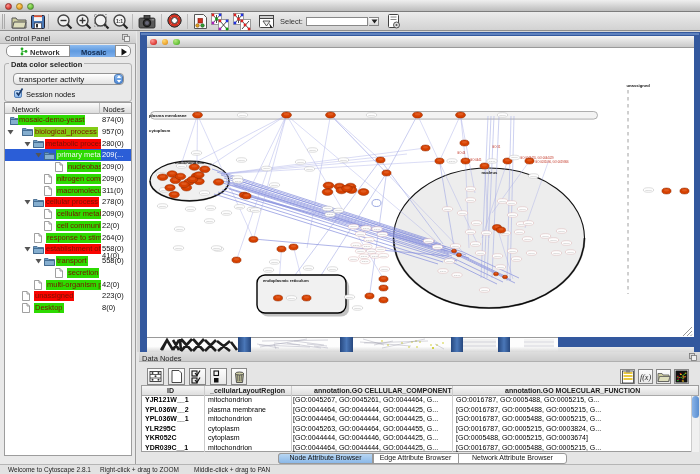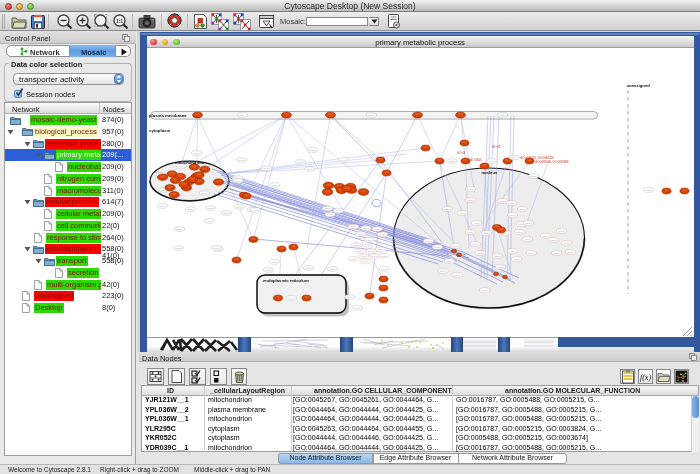--- a/index.html
+++ b/index.html
@@ -4,21 +4,20 @@
 body { font-family:"Liberation Sans", sans-serif; }
 #app { position:relative; width:700px; height:474px; background:#e8e8e8; overflow:hidden; }
 .tl { position:absolute; top:2.5px; width:7px; height:7px; border-radius:50%; }
 </style></head><body>
 <div id="app">
 
 <div style="position:absolute;left:0;top:0;width:700px;height:12px;background:linear-gradient(#efefef,#bcbcbc);border-bottom:1px solid #7d7d7d"></div>
 <div class="tl" style="left:5px;background:radial-gradient(circle at 35% 30%,#ff9a95,#e0423c 60%,#a02520);border:0.5px solid #93312d"></div>
 <div class="tl" style="left:16px;background:radial-gradient(circle at 35% 30%,#ffd96e,#eda633 60%,#b67712);border:0.5px solid #9f7c23"></div>
 <div class="tl" style="left:27px;background:radial-gradient(circle at 35% 30%,#b4e97c,#6cc540 60%,#3d8b1d);border:0.5px solid #57833a"></div>
-<div style="position:absolute;left:0;top:1px;width:700px;height:10px;text-align:center;font-size:8.5px;color:#222;line-height:10px">Cytoscape Desktop (New Session)</div>
 
 <div style="position:absolute;left:0;top:12px;width:700px;height:19px;background:linear-gradient(#ececec,#d2d2d2);border-bottom:1px solid #8e8e8e"></div>
 <div style="position:absolute;left:2px;top:14px;width:1px;height:15px;background:#aaa"></div>
     <div style="position:absolute;left:4px;top:14px;width:1px;height:15px;background:#aaa"></div>
 <svg style="position:absolute;left:10px;top:13px" width="18" height="18" viewBox="0 0 18 18">
       <path d="M2 5 L6 5 L7.5 7 L16 7 L16 15 L2 15 Z" fill="#cdcda0" stroke="#555" stroke-width="1"></path>
       <path d="M4 9 L16 9 L14.5 15 L2.5 15 Z" fill="#dedebc" stroke="#555" stroke-width="1"></path>
     </svg>
 <svg style="position:absolute;left:29px;top:13px" width="18" height="18" viewBox="0 0 18 18">
       <rect x="2.5" y="2.5" width="13" height="13" rx="1" fill="#4a7ab8" stroke="#223" stroke-width="1"></rect>
@@ -102,21 +101,21 @@
       <circle cx="9" cy="8" r="1.4" fill="#d22"></circle>
       <circle cx="16" cy="16" r="1.4" fill="#d22"></circle>
       <circle cx="12" cy="12" r="1.4" fill="#d22"></circle>
     </svg>
 <svg style="position:absolute;left:258px;top:13px" width="18" height="18" viewBox="0 0 18 18">
       <rect x="1.5" y="2.5" width="14" height="12" rx="1" fill="#fff" stroke="#444" stroke-width="1"></rect>
       <rect x="1.5" y="2.5" width="14" height="3" fill="#ccc" stroke="#444" stroke-width="1"></rect>
       <path d="M5 8 L12 8 L8.5 13 Z" fill="#eee" stroke="#333" stroke-width="0.8"></path>
       <path d="M11 10 L14.5 14.5 L12.5 14.8 Z" fill="#111"></path>
     </svg>
-<div style="position:absolute;left:280px;top:16.5px;font-size:7.5px;color:#333">Mosaic:</div>
+<div style="position:absolute;left:280px;top:16.5px;font-size:7.5px;color:#333">Select:</div>
 <div style="position:absolute;left:306px;top:16.5px;width:62px;height:9px;background:#fff;border:1px solid #888"></div>
 <div style="position:absolute;left:369px;top:16.5px;width:10px;height:9px;background:linear-gradient(#fdfdfd,#d8d8d8);border:1px solid #888;border-left:none"></div>
 <svg style="position:absolute;left:371px;top:19px" width="7" height="5" viewBox="0 0 7 5">
       <path d="M0.5 0.5 L6.5 0.5 L3.5 4.5 Z" fill="#222"></path>
     </svg>
 <svg style="position:absolute;left:386px;top:13px" width="16" height="17" viewBox="0 0 16 17">
       <rect x="2.5" y="1.5" width="10" height="13" rx="1" fill="#fff" stroke="#444" stroke-width="1"></rect>
       <line x1="4.5" y1="4" x2="10.5" y2="4" stroke="#888"></line>
       <line x1="4.5" y1="6.5" x2="10.5" y2="6.5" stroke="#888"></line>
       <circle cx="10.5" cy="12" r="3" fill="#ddd" stroke="#333" stroke-width="0.8"></circle>
@@ -162,30 +161,30 @@
 
 <div style="position:absolute;left:4px;top:102px;width:128px;height:354px;background:#fff;border:1px solid #9d9d9d"></div>
 <div style="position:absolute;left:5px;top:103px;width:126px;height:11px;background:linear-gradient(#fbfbfb,#dcdcdc);border-bottom:1px solid #b0b0b0"></div>
 <div style="position:absolute;left:99px;top:103px;width:1px;height:11px;background:#c0c0c0"></div>
 <div style="position:absolute;left:12px;top:104.5px;font-size:7.5px;color:#222">Network</div>
 <div style="position:absolute;left:103px;top:104.5px;font-size:7.5px;color:#222">Nodes</div>
 <svg style="position:absolute;left:10px;top:115.5px" width="11" height="9" viewBox="0 0 11 9">
       <path d="M0.5 1.5 L4 1.5 L5 2.5 L10.5 2.5 L10.5 8.5 L0.5 8.5 Z" fill="#6d9cc3" stroke="#3a6186" stroke-width="0.8"></path>
       <path d="M0.5 3.5 L10.5 3.5 L10.5 8.5 L0.5 8.5 Z" fill="#85aecf" stroke="#3a6186" stroke-width="0.8"></path>
     </svg>
-    <div style="position:absolute;left:30px;top:115.0px;height:10px;line-height:10px;background:#2dda01;color:#7a1200;font-size:7.5px;padding:0 1px;white-space:nowrap;max-width:79px;overflow:hidden">mosaic-demo-yeast</div>
+    <div style="position:absolute;left:18px;top:115.0px;height:10px;line-height:10px;background:#2dda01;color:#7a1200;font-size:7.5px;padding:0 1px;white-space:nowrap;max-width:79px;overflow:hidden">mosaic-demo-yeast</div>
     <div style="position:absolute;left:102px;top:115.0px;font-size:7.5px;color:#111;line-height:10px">874(0)</div>
 <svg style="position:absolute;left:7px;top:128.75px" width="7" height="6" viewBox="0 0 7 6">
       <path d="M0.5 1 L6.5 1 L3.5 5.5 Z" fill="#555"></path>
     </svg>
     <svg style="position:absolute;left:22px;top:127.25px" width="11" height="9" viewBox="0 0 11 9">
       <path d="M0.5 1.5 L4 1.5 L5 2.5 L10.5 2.5 L10.5 8.5 L0.5 8.5 Z" fill="#6d9cc3" stroke="#3a6186" stroke-width="0.8"></path>
       <path d="M0.5 3.5 L10.5 3.5 L10.5 8.5 L0.5 8.5 Z" fill="#85aecf" stroke="#3a6186" stroke-width="0.8"></path>
     </svg>
-    <div style="position:absolute;left:34px;top:126.8px;height:10px;line-height:10px;background:#fef9c3;color:#7a1200;font-size:7.5px;padding:0 1px;white-space:nowrap;max-width:67px;overflow:hidden">biological_process</div>
+    <div style="position:absolute;left:34px;top:126.8px;height:10px;line-height:10px;background:#84cc16;color:#7a1200;font-size:7.5px;padding:0 1px;white-space:nowrap;max-width:67px;overflow:hidden">biological_process</div>
     <div style="position:absolute;left:102px;top:126.8px;font-size:7.5px;color:#111;line-height:10px">957(0)</div>
 <svg style="position:absolute;left:24px;top:140.5px" width="7" height="6" viewBox="0 0 7 6">
       <path d="M0.5 1 L6.5 1 L3.5 5.5 Z" fill="#555"></path>
     </svg>
     <svg style="position:absolute;left:33px;top:139.0px" width="11" height="9" viewBox="0 0 11 9">
       <path d="M0.5 1.5 L4 1.5 L5 2.5 L10.5 2.5 L10.5 8.5 L0.5 8.5 Z" fill="#6d9cc3" stroke="#3a6186" stroke-width="0.8"></path>
       <path d="M0.5 3.5 L10.5 3.5 L10.5 8.5 L0.5 8.5 Z" fill="#85aecf" stroke="#3a6186" stroke-width="0.8"></path>
     </svg>
     <div style="position:absolute;left:45px;top:138.5px;height:10px;line-height:10px;background:#f90400;color:#7a1200;font-size:7.5px;padding:0 1px;white-space:nowrap;max-width:56px;overflow:hidden">metabolic process</div>
     <div style="position:absolute;left:102px;top:138.5px;font-size:7.5px;color:#111;line-height:10px">280(0)</div>
@@ -218,21 +217,21 @@
     <div style="position:absolute;left:56px;top:185.5px;height:10px;line-height:10px;background:#2dda01;color:#7a1200;font-size:7.5px;padding:0 1px;white-space:nowrap;max-width:45px;overflow:hidden">macromolecule</div>
     <div style="position:absolute;left:102px;top:185.5px;font-size:7.5px;color:#111;line-height:10px">311(0)</div>
 <svg style="position:absolute;left:24px;top:199.25px" width="7" height="6" viewBox="0 0 7 6">
       <path d="M0.5 1 L6.5 1 L3.5 5.5 Z" fill="#555"></path>
     </svg>
     <svg style="position:absolute;left:33px;top:197.75px" width="11" height="9" viewBox="0 0 11 9">
       <path d="M0.5 1.5 L4 1.5 L5 2.5 L10.5 2.5 L10.5 8.5 L0.5 8.5 Z" fill="#6d9cc3" stroke="#3a6186" stroke-width="0.8"></path>
       <path d="M0.5 3.5 L10.5 3.5 L10.5 8.5 L0.5 8.5 Z" fill="#85aecf" stroke="#3a6186" stroke-width="0.8"></path>
     </svg>
     <div style="position:absolute;left:45px;top:197.2px;height:10px;line-height:10px;background:#f90400;color:#7a1200;font-size:7.5px;padding:0 1px;white-space:nowrap;max-width:56px;overflow:hidden">cellular process</div>
-    <div style="position:absolute;left:102px;top:197.2px;font-size:7.5px;color:#111;line-height:10px">614(7)</div>
+    <div style="position:absolute;left:102px;top:197.2px;font-size:7.5px;color:#111;line-height:10px">278(0)</div>
 <svg style="position:absolute;left:44px;top:209.0px" width="8" height="10" viewBox="0 0 8 10">
       <path d="M0.5 0.5 L5 0.5 L7.5 3 L7.5 9.5 L0.5 9.5 Z" fill="#fff" stroke="#888" stroke-width="0.8"></path>
       <path d="M5 0.5 L5 3 L7.5 3" fill="none" stroke="#888" stroke-width="0.8"></path>
     </svg>
     <div style="position:absolute;left:56px;top:209.0px;height:10px;line-height:10px;background:#2dda01;color:#7a1200;font-size:7.5px;padding:0 1px;white-space:nowrap;max-width:45px;overflow:hidden">cellular metabo</div>
     <div style="position:absolute;left:102px;top:209.0px;font-size:7.5px;color:#111;line-height:10px">209(0)</div>
 <svg style="position:absolute;left:44px;top:220.75px" width="8" height="10" viewBox="0 0 8 10">
       <path d="M0.5 0.5 L5 0.5 L7.5 3 L7.5 9.5 L0.5 9.5 Z" fill="#fff" stroke="#888" stroke-width="0.8"></path>
       <path d="M5 0.5 L5 3 L7.5 3" fill="none" stroke="#888" stroke-width="0.8"></path>
     </svg>
@@ -288,21 +287,20 @@
     <div style="position:absolute;left:102px;top:303.0px;font-size:7.5px;color:#111;line-height:10px">8(0)</div>
 
 <div style="position:absolute;left:137px;top:31px;width:563px;height:321px;background:#d6d6d6"></div>
 
 <div style="position:absolute;left:140px;top:32px;width:560px;height:320px;background:#33589e"></div>
 <div style="position:absolute;left:141px;top:33px;width:558px;height:2px;background:#5f82be"></div>
 <div style="position:absolute;left:146.5px;top:36px;width:547px;height:12px;background:linear-gradient(#f4f4f4,#c9c9c9);border-bottom:1px solid #9a9a9a"></div>
 <div class="tl" style="left:150px;top:38.5px;width:6.5px;height:6.5px;background:radial-gradient(circle at 35% 30%,#ff9a95,#e0423c 60%,#a02520)"></div>
 <div class="tl" style="left:161.5px;top:38.5px;width:6.5px;height:6.5px;background:radial-gradient(circle at 35% 30%,#ffd96e,#eda633 60%,#b67712)"></div>
 <div class="tl" style="left:173px;top:38.5px;width:6.5px;height:6.5px;background:radial-gradient(circle at 35% 30%,#b4e97c,#6cc540 60%,#3d8b1d)"></div>
-<div style="position:absolute;left:146.5px;top:38px;width:547px;height:9px;text-align:center;font-size:7.7px;color:#111;line-height:9px">primary metabolic process</div>
 
 <div style="position:absolute;left:146.5px;top:48px;width:547px;height:289px;background:#fff;overflow:hidden">
 <svg width="547" height="289" viewBox="0 0 547 289" style="position:absolute;left:0;top:0">
         <rect x="3.5" y="63.5" width="447" height="7.6" rx="3.8" fill="#f3f3f3" stroke="#9a9a9a" stroke-width="0.8"></rect>
         <ellipse cx="42.5" cy="133" rx="39.5" ry="19.8" fill="#f0f0f0" stroke="#111" stroke-width="1.2"></ellipse>
         <path d="M 3 133 A 39.5 19.8 0 0 0 82 133" fill="none" stroke="#000" stroke-width="1.8" opacity="0.5"></path>
         <ellipse cx="342" cy="190" rx="95.5" ry="70" fill="#ededed" stroke="#111" stroke-width="1.1"></ellipse>
         <path d="M 246.5 190 A 95.5 70 0 0 0 437.5 190" fill="none" stroke="#000" stroke-width="2.0" opacity="0.55"></path>
         <line x1="70.0" y1="124.0" x2="294.0" y2="196.0" stroke="#8890dd" stroke-width="0.8" opacity="0.9"></line>
         <line x1="74.0" y1="127.0" x2="299.0" y2="199.0" stroke="#8890dd" stroke-width="0.8" opacity="0.9"></line>

